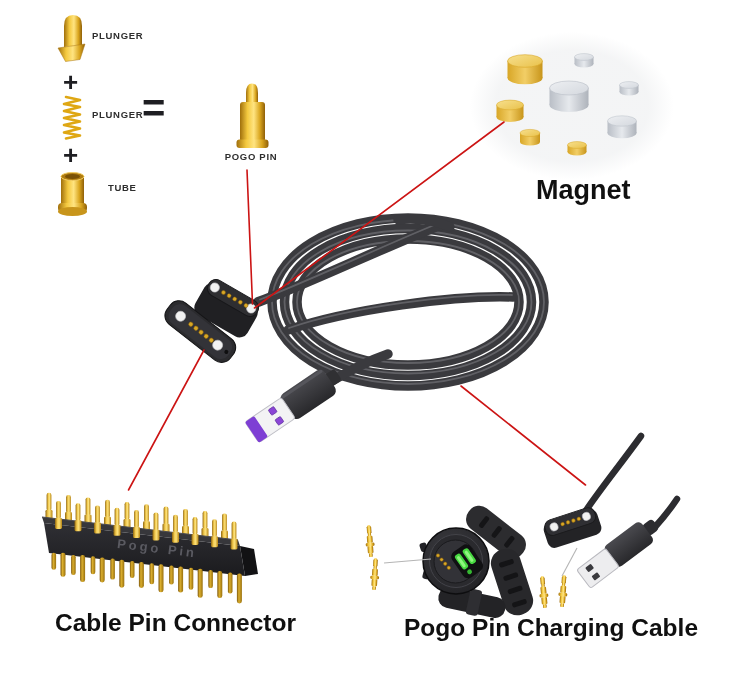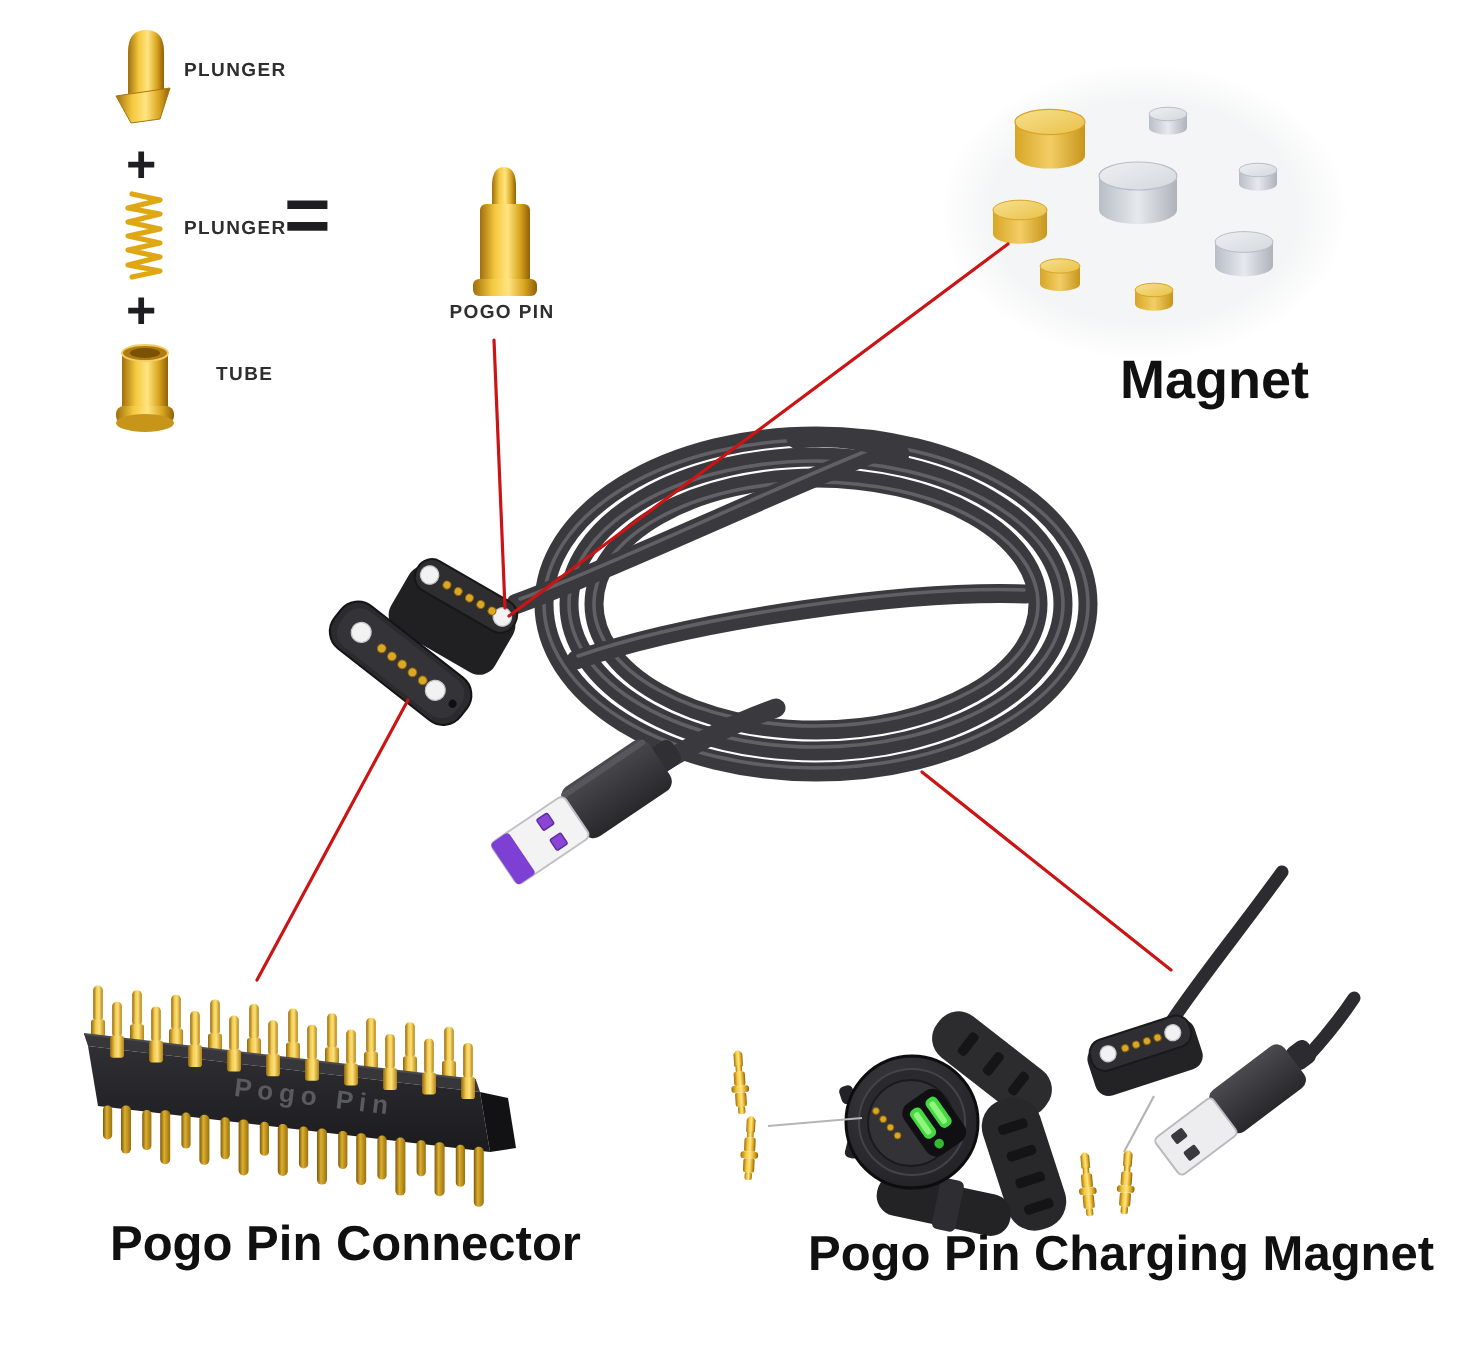--- a/index.html
+++ b/index.html
@@ -7,21 +7,21 @@
     width:730px;height:676px;position:relative;overflow:hidden;
     background:var(--background,#fff);
     font-family:"Liberation Sans", sans-serif;
   }
   .stage{position:absolute;left:0;top:0;width:730px;height:676px;}
   .lbl{position:absolute;white-space:nowrap;color:var(--text-dark,#1a1a1a);line-height:1;}
   .small-cap{font-size:9.5px;font-weight:600;letter-spacing:.7px;color:#2e2e2e;}
   .plus{font-size:26px;font-weight:700;color:#1e1e22;}
   .equals{font-size:40px;font-weight:800;color:#1e1e22;}
   .big{font-size:24.5px;font-weight:700;color:#101010;}
-  .magnet-lbl{font-size:27px;font-weight:700;color:#101010;margin-left:24px;}
+  .magnet-lbl{font-size:27px;font-weight:700;color:#101010;}
   .emboss{font-size:13px;font-weight:700;color:var(--emboss-gray,#5a5a61);
           letter-spacing:3px;transform:rotate(6.8deg);transform-origin:left top;}
   .centered{transform:translateX(-50%);}
 
   
   .cable-stroke{stroke:var(--cable-black,#3a3a3e);fill:none;stroke-width:9.5;stroke-linecap:round;}
   .cable-thin{stroke:#2c2c30;fill:none;stroke-width:6.5;stroke-linecap:round;}
   .cable-hi{stroke:var(--cable-highlight,#6a6a6f);fill:none;stroke-width:1.8;opacity:.8;stroke-linecap:round;}
   .redline{stroke:var(--red-line,#cc1414);stroke-width:1.6;stroke-linecap:round;fill:none;}
   .grayline{stroke:var(--gray-line,#b5b5b5);stroke-width:1.1;fill:none;}
@@ -366,14 +366,14 @@
 
 <div class="lbl small-cap" style="left:92px;top:31px">PLUNGER</div>
 <div class="lbl plus" style="left:63px;top:69px">+</div>
 <div class="lbl small-cap" style="left:92px;top:110px">PLUNGER</div>
 <div class="lbl plus" style="left:63px;top:142px">+</div>
 <div class="lbl small-cap" style="left:108px;top:183px">TUBE</div>
 <div class="lbl equals" style="left:142px;top:88px">=</div>
 <div class="lbl small-cap centered" style="left:251px;top:152px">POGO PIN</div>
 <div class="lbl magnet-lbl" style="left:536px;top:177px">Magnet</div>
 <div class="lbl emboss" style="left:118px;top:537px">Pogo Pin</div>
-<div class="lbl big" style="left:55px;top:611px">Pogo Pin Connector</div>
-<div class="lbl big" style="left:404px;top:616px">Pogo Pin Charging Magnet</div>
+<div class="lbl big" style="left:55px;top:611px">Cable Pin Connector</div>
+<div class="lbl big" style="left:404px;top:616px">Pogo Pin Charging Cable</div>
 
 </body></html>

